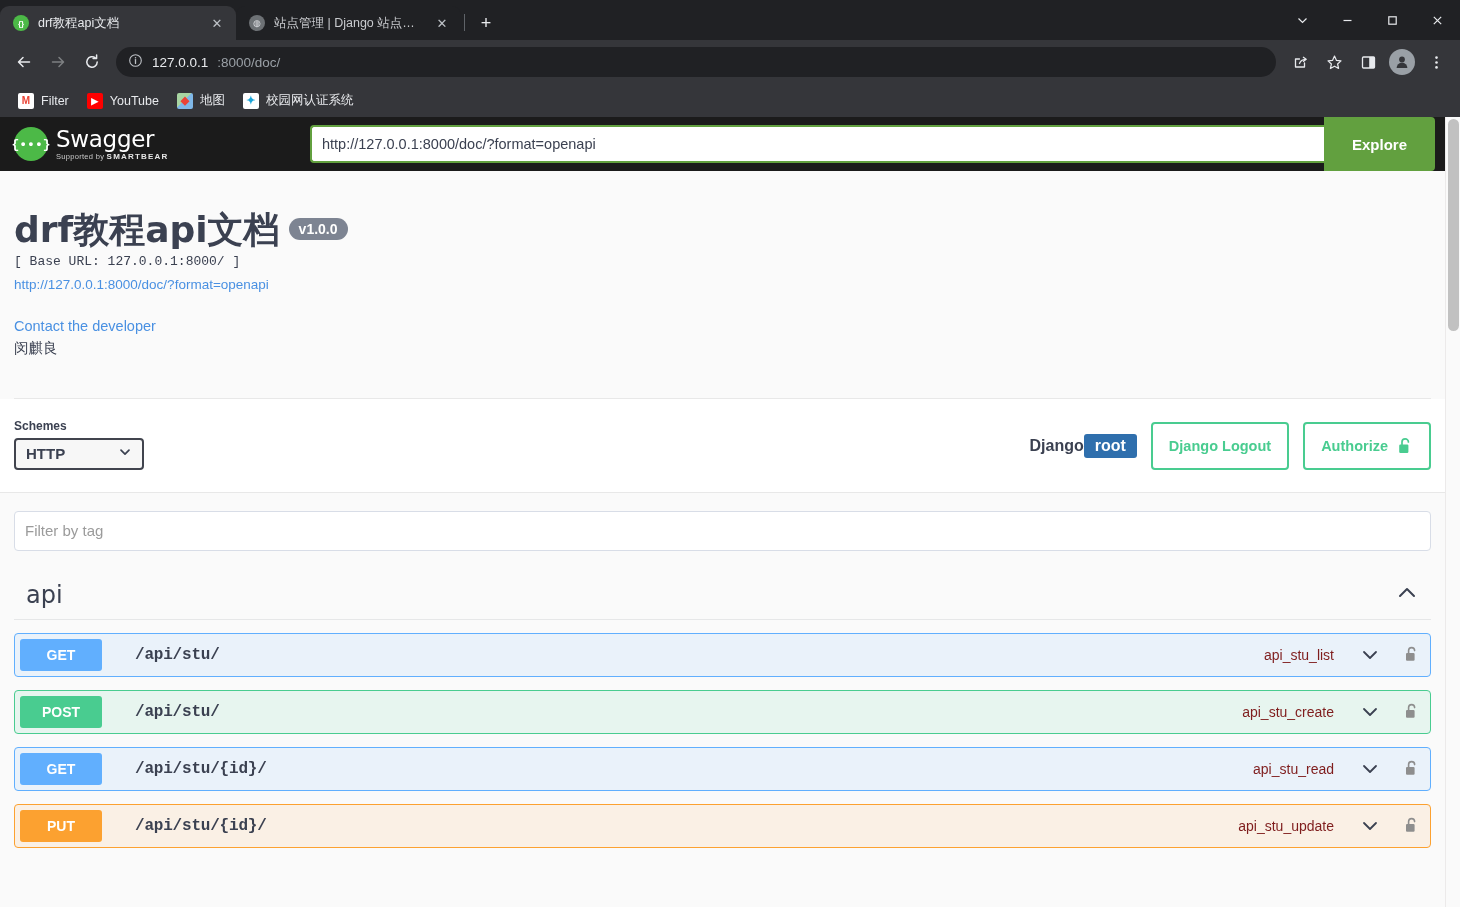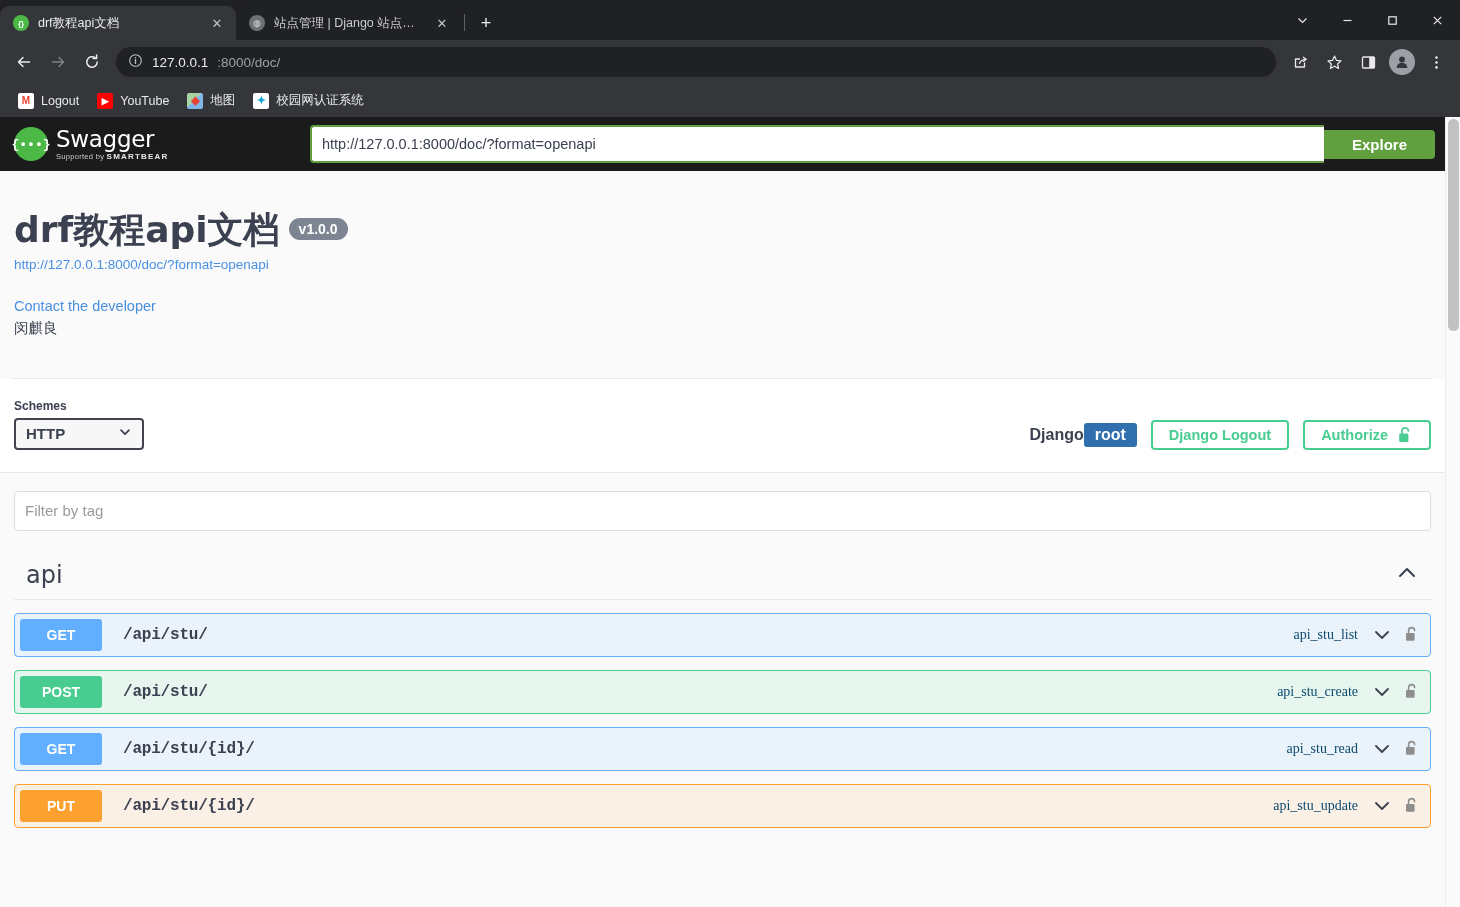--- a/index.html
+++ b/index.html
@@ -125,21 +125,21 @@
   }
   .logo-sub b { letter-spacing: 1.2px; font-size: 8px; color: #e6e6e6; }
   .explore-wrap { flex: 1; display: flex; align-items: center; padding-right: 10px; }
   .explore-input {
     flex: 1; height: 38px; background: #fff; border: 2px solid #62a03f;
     border-right: none; border-radius: 4px 0 0 4px; padding: 0 10px;
     font-size: 14.5px; color: #3b4151; display: flex; align-items: center;
     font-family: "Liberation Sans", sans-serif;
   }
   .explore-btn {
-    height: 29px; background: #62a03f; border: 2px solid #62a03f;
+    height: 54px; background: #62a03f; border: 2px solid #62a03f;
     border-radius: 0 4px 4px 0; color: #fff; font-size: 15px; font-weight: bold;
     padding: 0 26px; display: flex; align-items: center; justify-content: center;
   }
 
   
   .info-block { background: #fafafa; padding: 40px 14px 0 14px; }
   .title-row { display: flex; align-items: flex-start; gap: 9px; }
   .api-title {
     font-size: 36px; font-weight: bold; color: #3b4151; line-height: 1.05;
     font-family: "DejaVu Sans", sans-serif;
@@ -183,21 +183,21 @@
   }
   .schemes-right { display: flex; align-items: center; gap: 14px; }
   .django-user { display: flex; align-items: center; }
   .django-label { font-size: 16px; font-weight: bold; color: #3b4151; }
   .root-badge {
     background: #2f6fad; color: #fff; font-size: 16px; font-weight: bold;
     padding: 3px 11px; border-radius: 3px;
   }
   .outline-btn {
     border: 2px solid #49cc90; border-radius: 4px; background: transparent;
-    height: 30px; padding: 0 16px; display: flex; align-items: center; gap: 10px;
+    height: 48px; padding: 0 16px; display: flex; align-items: center; gap: 10px;
     font-size: 14.5px; font-weight: bold; color: #49cc90; justify-content: center;
   }
   .lock-svg { display: block; }
 
   .hr-block2 { height: 1px; background: #e8e8e8; }
 
   
   .ops-area { background: #fafafa; padding: 18px 14px 0 14px; }
   .filter-input {
     width: 100%; height: 40px; border: 1px solid #d8dde7; border-radius: 4px;
@@ -208,40 +208,40 @@
   .tag-header {
     display: flex; align-items: flex-start; justify-content: space-between;
     padding: 0 12px 10px 12px; border-bottom: 1px solid rgba(59,65,81,0.1);
   }
   .tag-name {
     font-size: 24px; color: #3b4151; font-weight: normal;
     font-family: "DejaVu Sans", sans-serif;
   }
   .op-row {
     display: flex; align-items: center; border-radius: 4px;
-    margin-top: 13px; height: 44px; padding-right: 11px;
+    margin-top: 13px; height: 44px; padding-right: 11px; gap: 12px;
   }
   .op-row.get { background: rgba(97,175,254,0.1); border: 1px solid #61affe; }
   .op-row.post { background: rgba(73,204,144,0.1); border: 1px solid #49cc90; }
   .op-row.put { background: rgba(252,161,48,0.1); border: 1px solid #fca130; }
   .method {
     width: 82px; height: 32px; margin: 0 0 0 5px; border-radius: 3px;
     display: flex; align-items: center; justify-content: center;
     color: #fff; font-size: 14px; font-weight: bold; flex: 0 0 82px;
     font-family: "Liberation Sans", sans-serif;
   }
   .method.get { background: #61affe; }
   .method.post { background: #49cc90; }
   .method.put { background: #fca130; }
   .op-path {
     font-family: "Liberation Mono", monospace; font-size: 16px; color: #3b4151;
     font-weight: bold; margin-left: 21px; flex: 1; letter-spacing: -0.2px;
   }
   .op-id {
-    font-family: Liberation Serif, serif; font-size: 14px; color: #0c4a6e;
+    font-family: Liberation Sans, sans-serif; font-size: 14px; color: #7f1d1d;
     margin-right: 14px;
   }
   .op-chevron { margin-right: 13px; display: flex; align-items: center; }
   .op-lock { display: flex; align-items: center; }
 
   
   .pagescroll {
     width: 15px; background: #fafafa; border-left: 1px solid #eceaea;
     position: relative; flex: 0 0 15px;
   }
@@ -356,21 +356,21 @@
             <circle cx="8.5" cy="8.5" r="1.3" fill="#e8eaed"></circle>
             <circle cx="8.5" cy="13.4" r="1.3" fill="#e8eaed"></circle>
           </svg>
       </div>
     </div>
   </div>
 
   <div class="bookmarks">
     <div class="bm">
       <span class="bm-ico gmail">M</span>
-      <span>Logout</span>
+      <span>Filter</span>
     </div>
     <div class="bm">
       <span class="bm-ico youtube">▶</span>
       <span>YouTube</span>
     </div>
     <div class="bm">
       <span class="bm-ico maps">◆</span>
       <span>地图</span>
     </div>
     <div class="bm">
@@ -397,20 +397,21 @@
           <div class="explore-input">http://127.0.0.1:8000/doc/?format=openapi</div>
           <div class="explore-btn">Explore</div>
         </div>
       </div>
 
       <div class="info-block">
         <div class="title-row">
           <span class="api-title">drf教程api文档</span>
           <span class="version-badge">v1.0.0</span>
         </div>
+        <div class="base-url">[ Base URL: 127.0.0.1:8000/ ]</div>
         <a class="spec-link" href="#">http://127.0.0.1:8000/doc/?format=openapi</a>
         <a class="contact-link" href="#">Contact the developer</a>
         <div class="contact-name">闵麒良</div>
         <div class="hr-block"></div>
       </div>
 
       <div class="schemes-row">
         <div class="schemes-left">
           <div class="schemes-label">Schemes</div>
           <div class="schemes-select">

